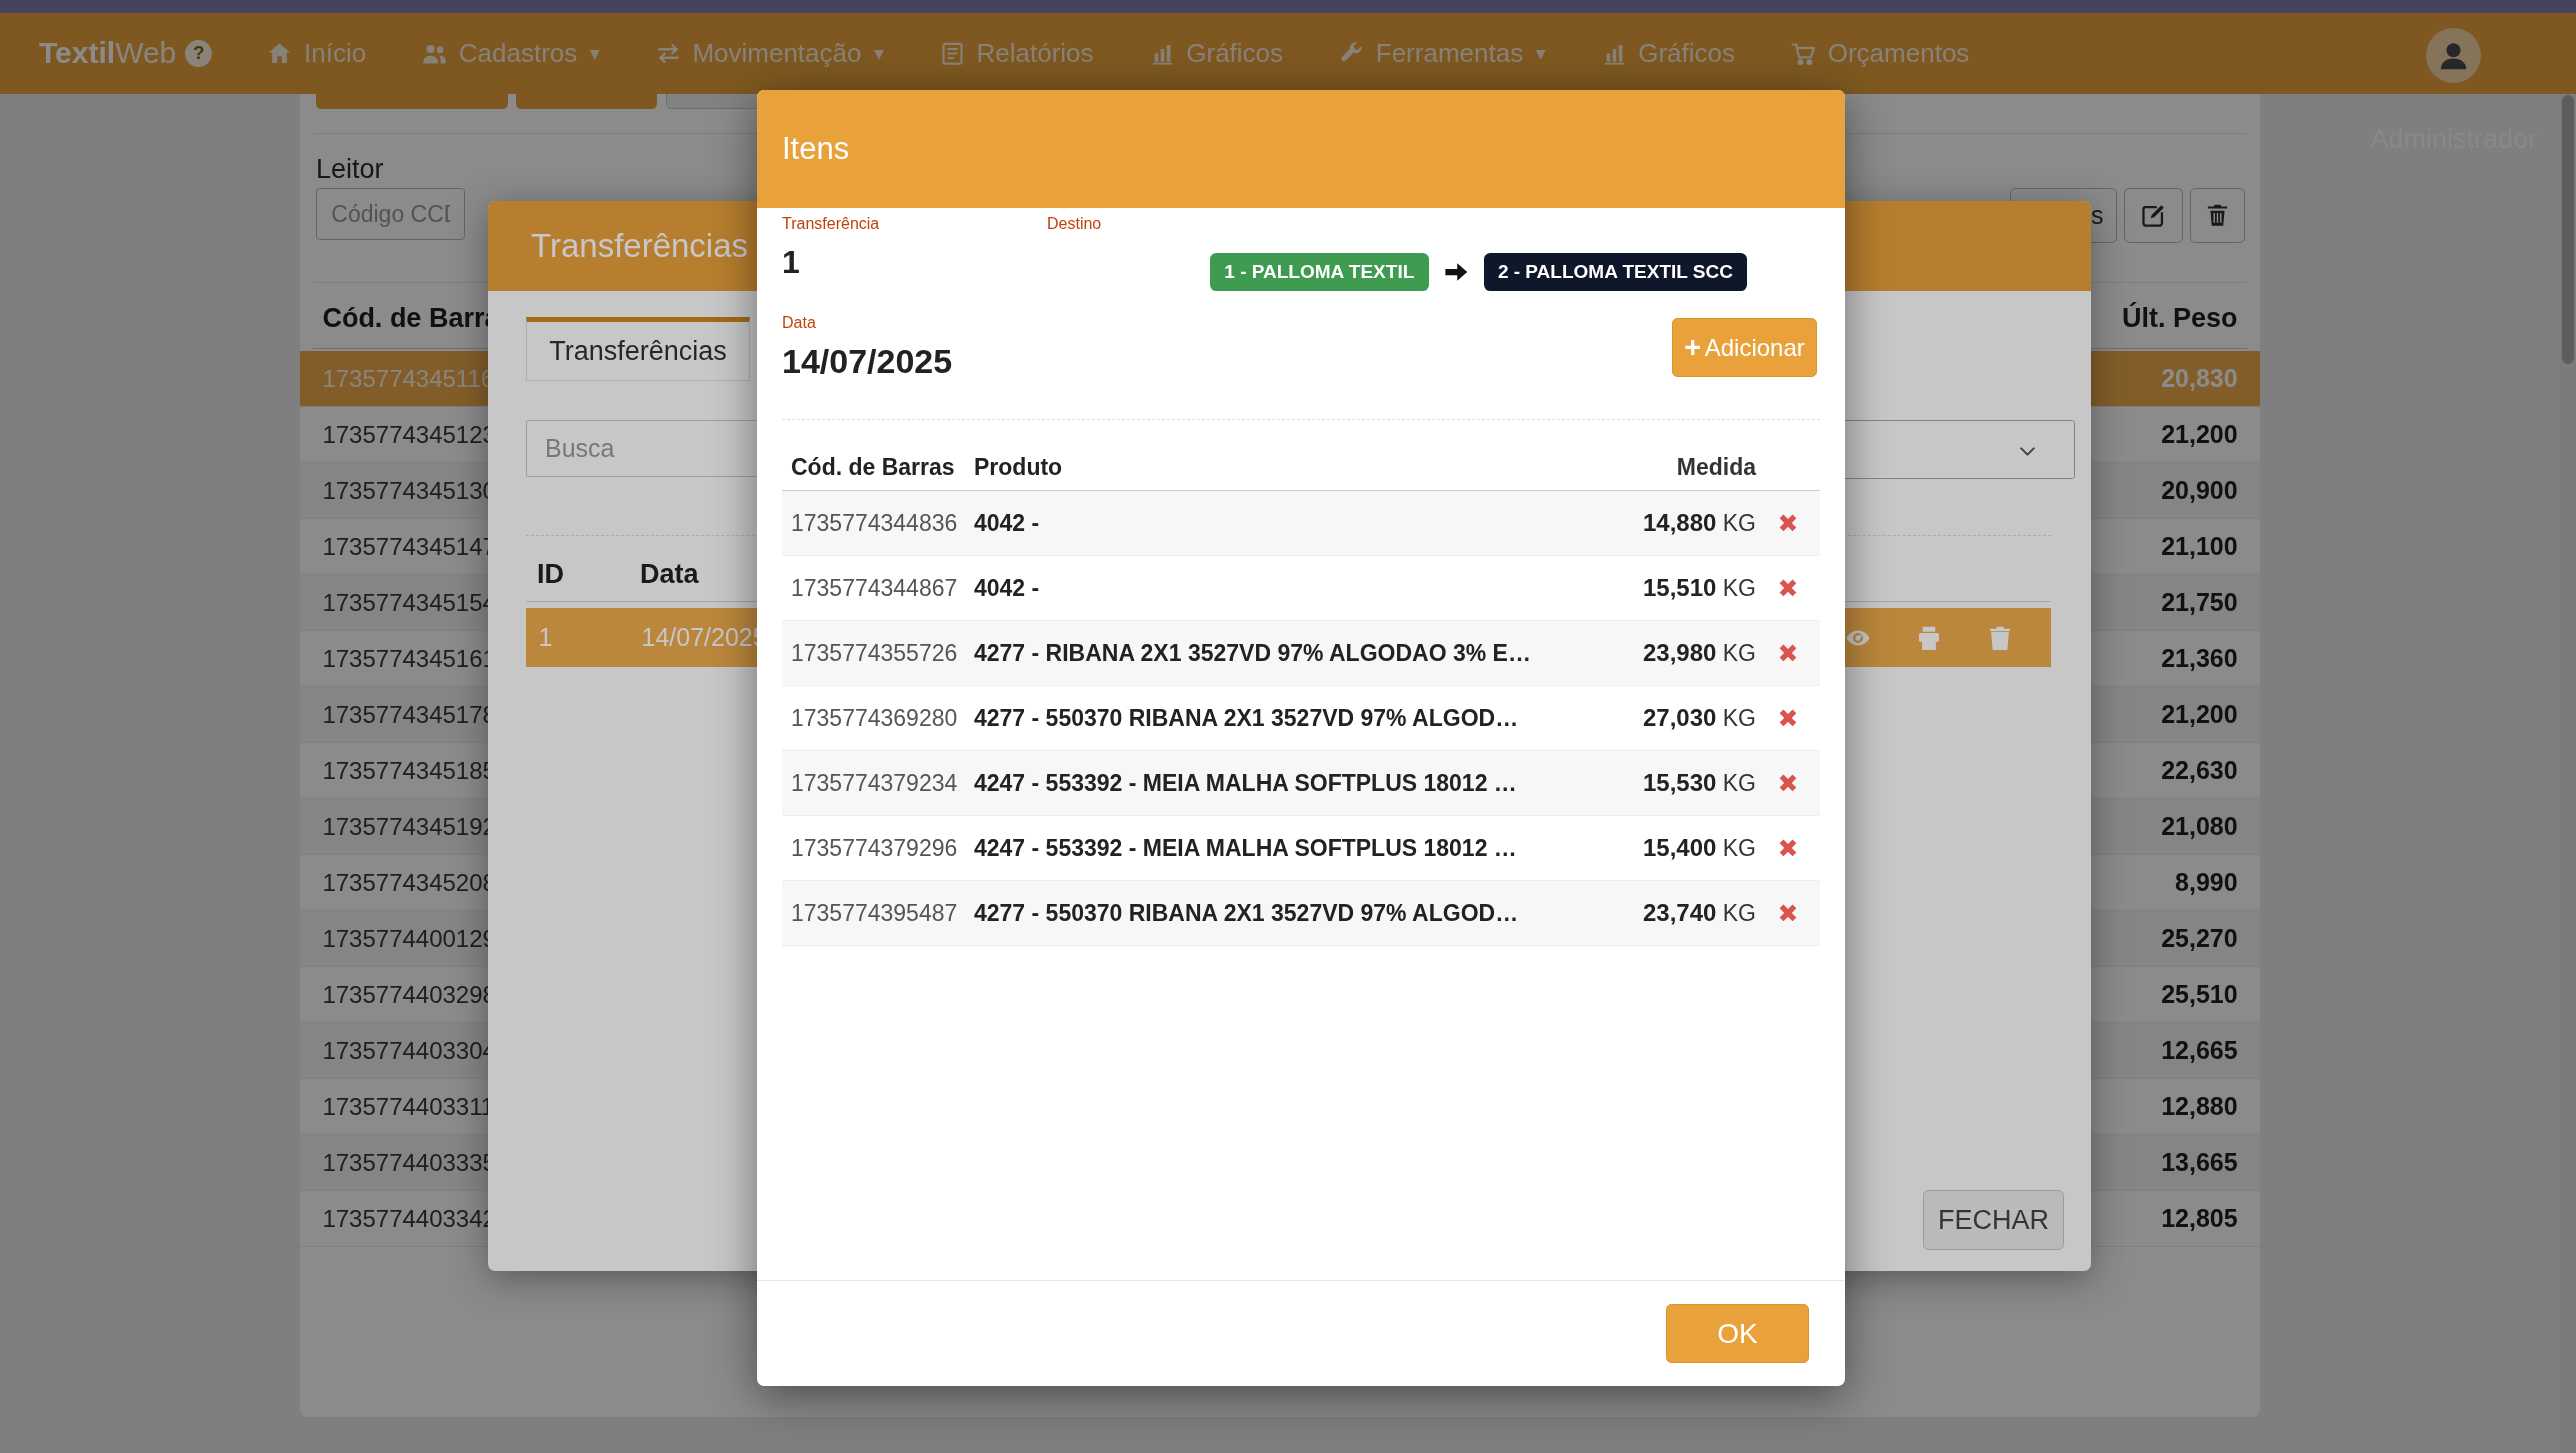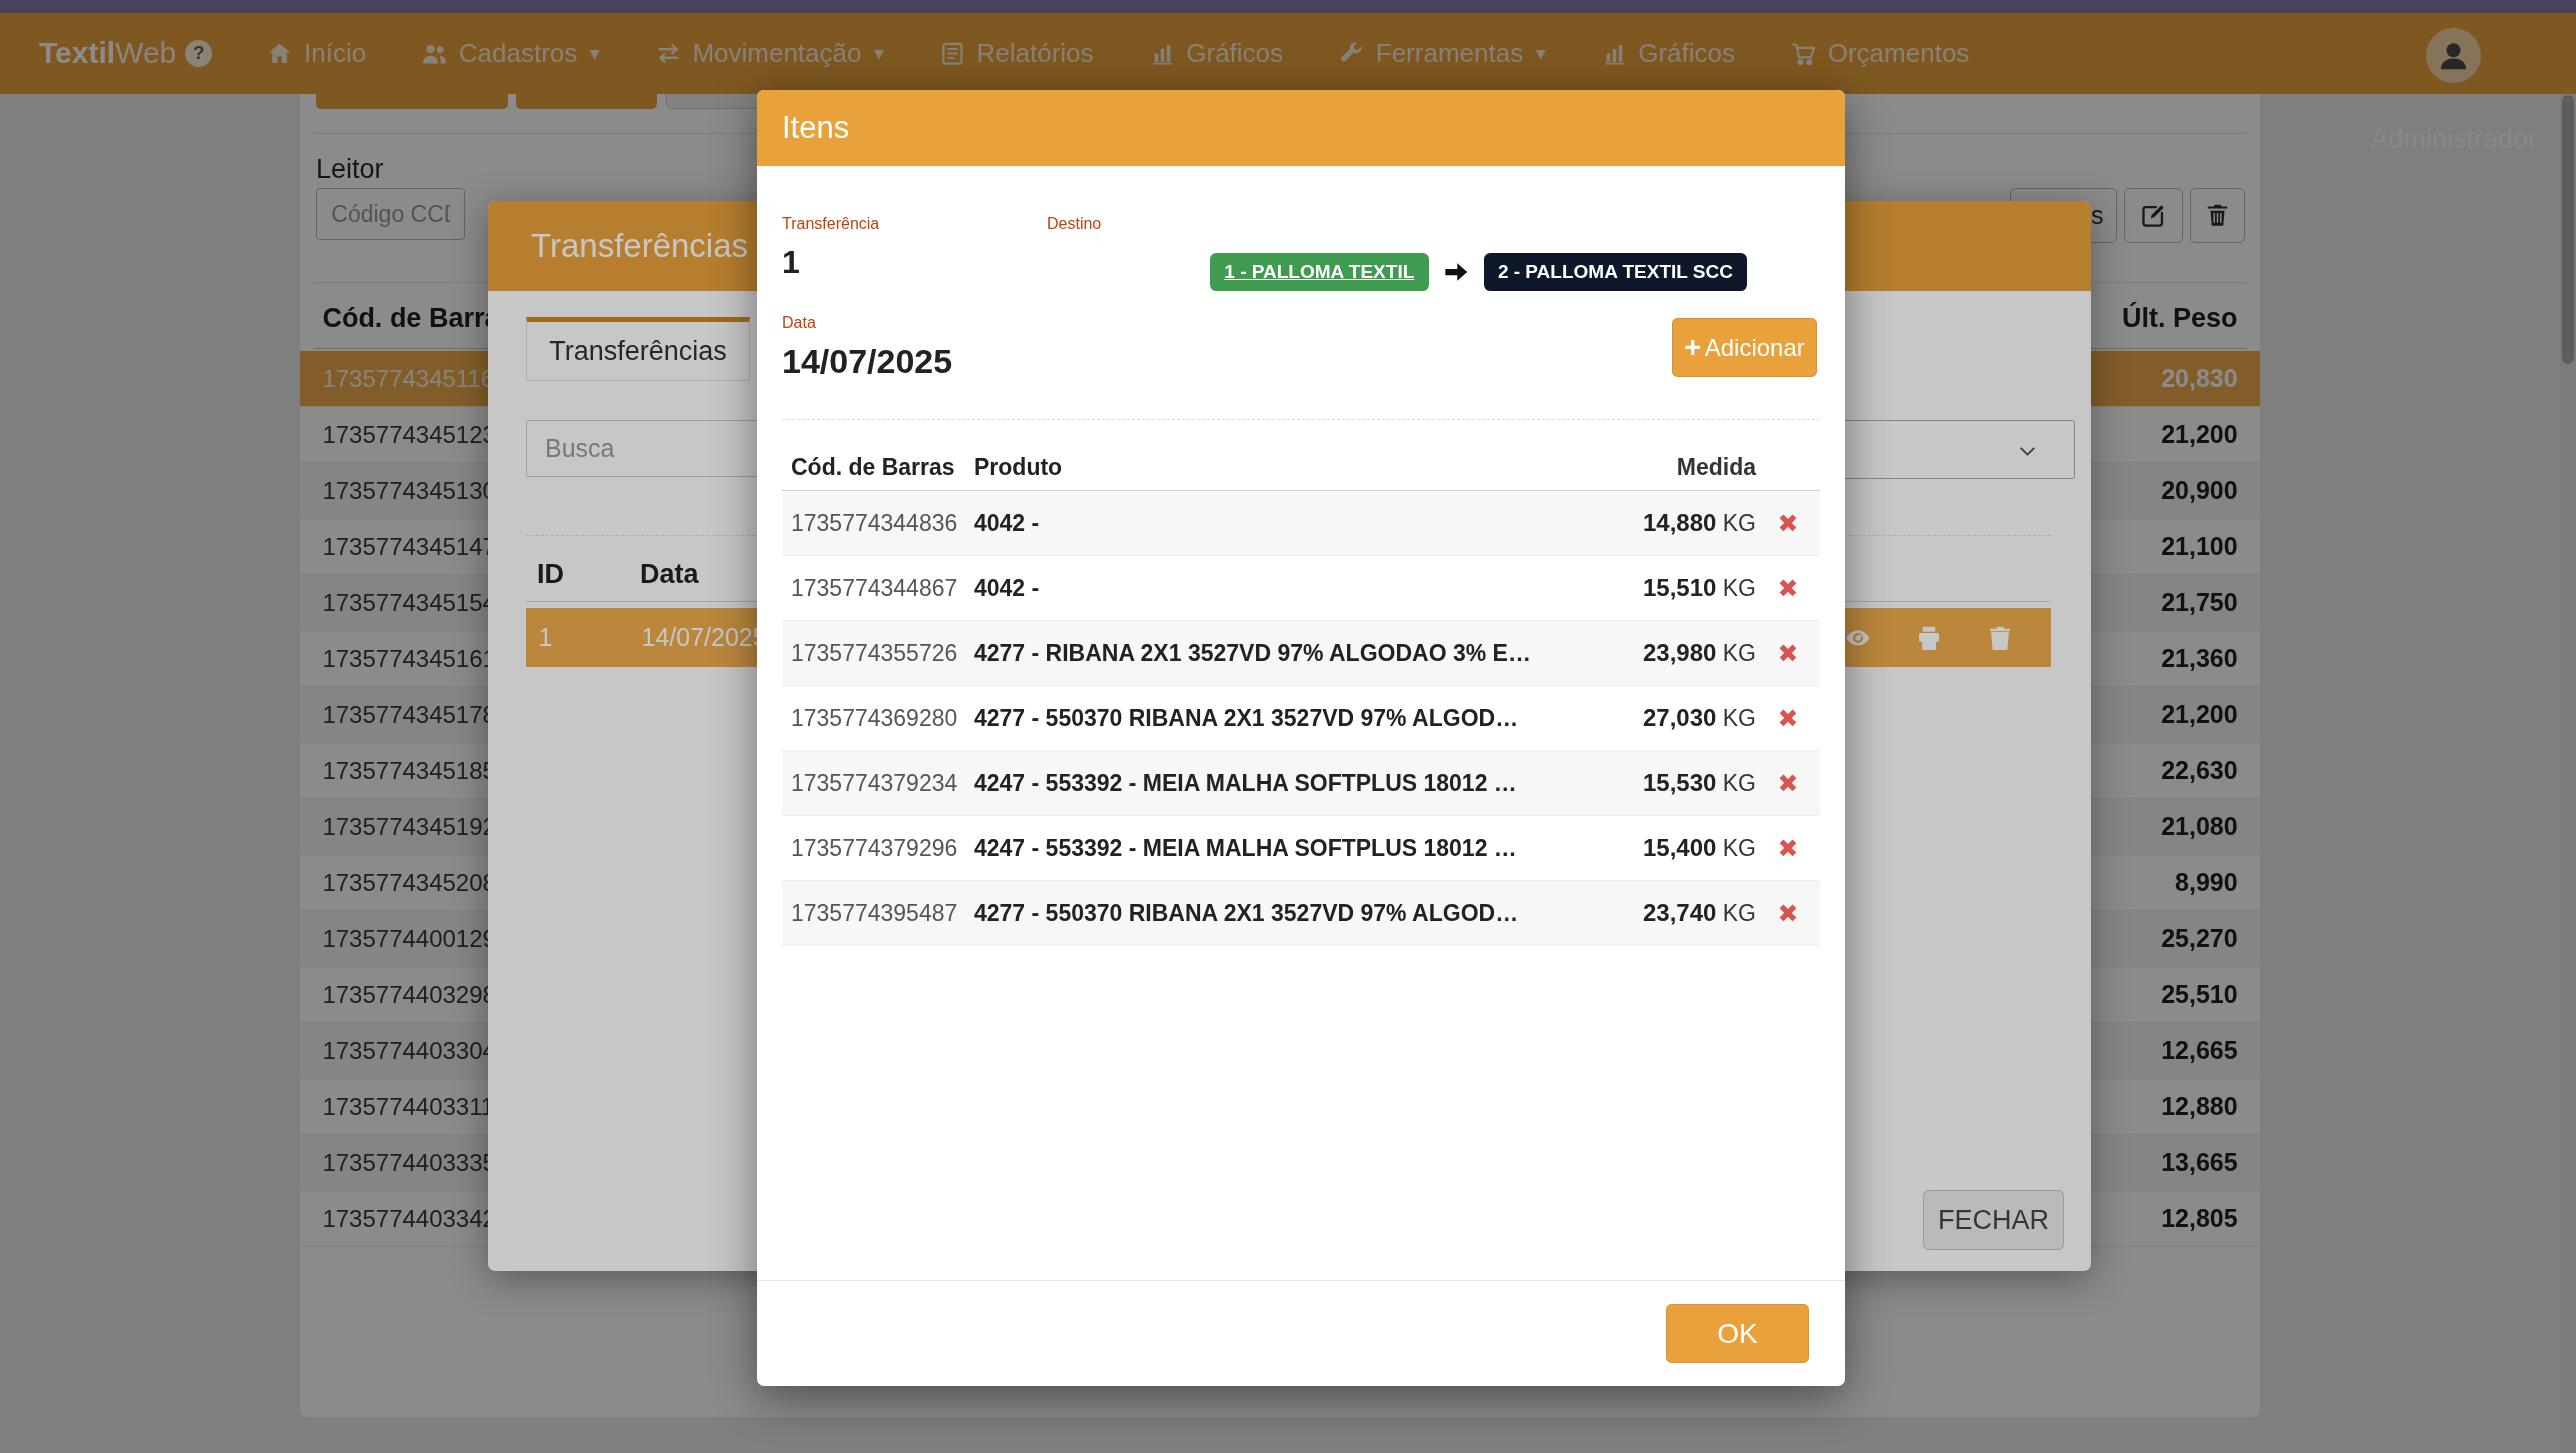--- a/index.html
+++ b/index.html
@@ -96,30 +96,30 @@
   #tm-row .cell-id { margin-left:12.5px; width:103px; }
   #tm-row-actions { position:absolute; right:36px; display:flex; gap:41px; align-items:center; }
   #tm-row-actions svg { width:30px; height:30px; color:#fff; }
   #tm-close { position:absolute; right:27px; bottom:20.6px; width:141px; height:60px; background:#efefef;
     border:0.9px solid #c6c6c6; border-radius:5.4px; font-size:27px; color:#444;
     display:flex; align-items:center; justify-content:center; }
 
   
   #items-modal { left:757px; top:90px; width:1088px; height:1296px; background:#fff; border-radius:7.2px;
     box-shadow:0 10.7px 45px rgba(0,0,0,0.45); }
-  #im-header { position:absolute; left:0; top:0; right:0; height:76px; background:#e9a23b;
+  #im-header { position:absolute; left:0; top:0; right:0; height:118px; background:#e9a23b;
     border-radius:7.2px 7.2px 0 0; display:flex; align-items:center; padding-left:25px; }
   #im-title { font-size:31px; color:#fff; }
   .im-label { font-size:16px; color:#c2410c; }
   #im-transfer-label { position:absolute; left:25px; top:125px; }
   #im-transfer-value { position:absolute; left:25px; top:154px; font-size:32px; font-weight:bold; color:#222; }
   #im-dest-label { position:absolute; left:290px; top:125px; }
   #im-badges { position:absolute; left:453px; top:163px; display:flex; align-items:center; gap:12.5px; }
   .badge { border-radius:6.3px; padding:8px 14.3px; font-size:19px; font-weight:bold; color:#fff; white-space:nowrap; }
-  .badge.green { background:#3f9b50;text-decoration:underline; }
+  .badge.green { background:#3f9b50; }
   .badge.red { background:#0f172a; }
   #badge-arrow svg { width:30px; height:30px; color:#111; }
   #im-data-label { position:absolute; left:25px; top:224px; }
   #im-data-value { position:absolute; left:25px; top:252px; font-size:34px; font-weight:bold; color:#222; }
   #im-add-btn { position:absolute; left:915px; top:228px; width:145px; height:59px; background:#e9a23b;
     border:0.9px solid #d8922f; border-radius:5.4px; color:#fff; font-size:24px;
     display:flex; align-items:center; justify-content:center; gap:3.6px; }
   #im-add-btn .plus { font-size:29px; font-weight:bold; }
   #im-dashed { position:absolute; left:25px; right:25px; top:329px; border-top:1.8px dashed #ddd; }
   #im-table { position:absolute; left:25px; right:25px; top:354px; }

